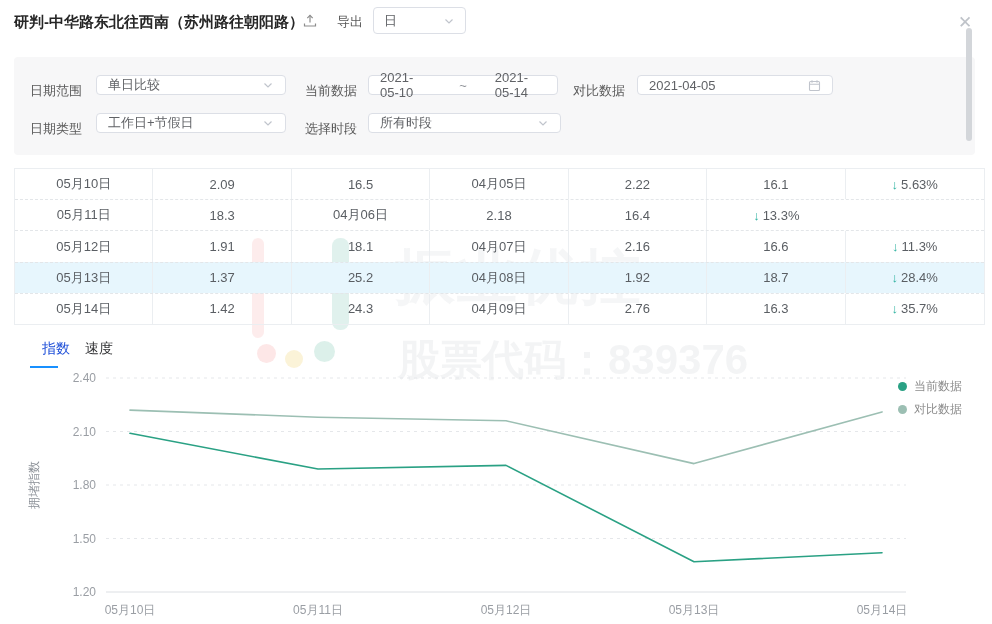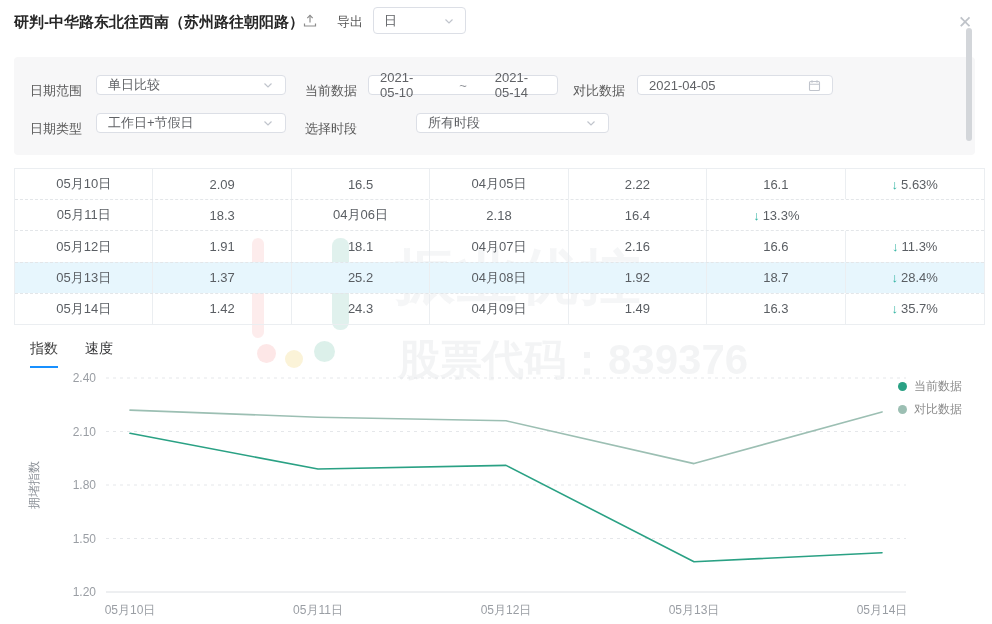--- a/index.html
+++ b/index.html
@@ -43,21 +43,21 @@
   .wm-bar1 { left:252px; top:238px; width:12px; height:100px; border-radius:6px; background:rgba(242,120,120,.14); }
   .wm-bar2 { left:332px; top:238px; width:17px; height:92px; border-radius:8px; background:rgba(60,170,140,.16); }
   .wm-dot1 { left:257px; top:344px; width:19px; height:19px; border-radius:50%; background:rgba(242,120,120,.18); }
   .wm-dot2 { left:285px; top:350px; width:18px; height:18px; border-radius:50%; background:rgba(235,195,60,.20); }
   .wm-dot3 { left:314px; top:341px; width:21px; height:21px; border-radius:50%; background:rgba(60,170,140,.18); }
   .wm-brand { left:395px; top:237px; font-size:60px; font-weight:700; letter-spacing:2px; color:rgba(120,130,140,.07); white-space:nowrap; }
   .wm-stock { left:398px; top:332px; font-size:42px; font-weight:700; color:rgba(120,130,140,.09); white-space:nowrap; }
 
   
   .tab { position:absolute; top:340px; font-size:14px; cursor:pointer; }
-  .tab-active { color:#404040; }
+  .tab-active { color:#1d4ed8;margin-left:12px; }
   .tab-idle { color:#303133; }
   .tab-underline { position:absolute; left:30px; top:366px; width:28px; height:2px; background:#1890ff; }
 
   
   #chart-svg { position:absolute; left:0; top:372px; }
   .legend { position:absolute; left:898px; top:375px; }
   .legend-item { display:flex; align-items:center; gap:7px; height:23px; font-size:12px; color:#8c8c8c; cursor:pointer; }
   .legend-dot { width:9px; height:9px; border-radius:50%; }
 </style>
 </head>
@@ -126,21 +126,21 @@
     <div class="f-input" style="left:82px; top:56px; width:190px;">
       <span>工作日+节假日</span>
       <span class="chev">
         <svg width="12" height="12" viewBox="0 0 12 12">
             <path d="M2.5 4.5l3.5 3.5 3.5-3.5" fill="none" stroke="#c0c4cc" stroke-width="1.2"></path>
           </svg>
       </span>
     </div>
 
     <div class="f-label" style="left:291px; top:63px;">选择时段</div>
-    <div class="f-input" style="left:354px; top:56px; width:193px;margin-left:48px;">
+    <div class="f-input" style="left:354px; top:56px; width:193px;">
       <span>所有时段</span>
       <span class="chev">
         <svg width="12" height="12" viewBox="0 0 12 12">
             <path d="M2.5 4.5l3.5 3.5 3.5-3.5" fill="none" stroke="#c0c4cc" stroke-width="1.2"></path>
           </svg>
       </span>
     </div>
   </div>
 
   <div class="wm wm-bar1"></div>
@@ -197,21 +197,21 @@
         <div class="tcell">
           <span class="down-arrow">↓</span>
           <span>28.4%</span>
         </div>
       </div>
       <div class="trow">
         <div class="tcell">05月14日</div>
         <div class="tcell">1.42</div>
         <div class="tcell">24.3</div>
         <div class="tcell">04月09日</div>
-        <div class="tcell">1.49</div>
+        <div class="tcell">2.76</div>
         <div class="tcell">16.3</div>
         <div class="tcell">
           <span class="down-arrow">↓</span>
           <span>35.7%</span>
         </div>
       </div>
     </div>
   <div class="tscrollbar"></div>
 
   <div class="tab tab-active" style="left:30px;">指数</div>

